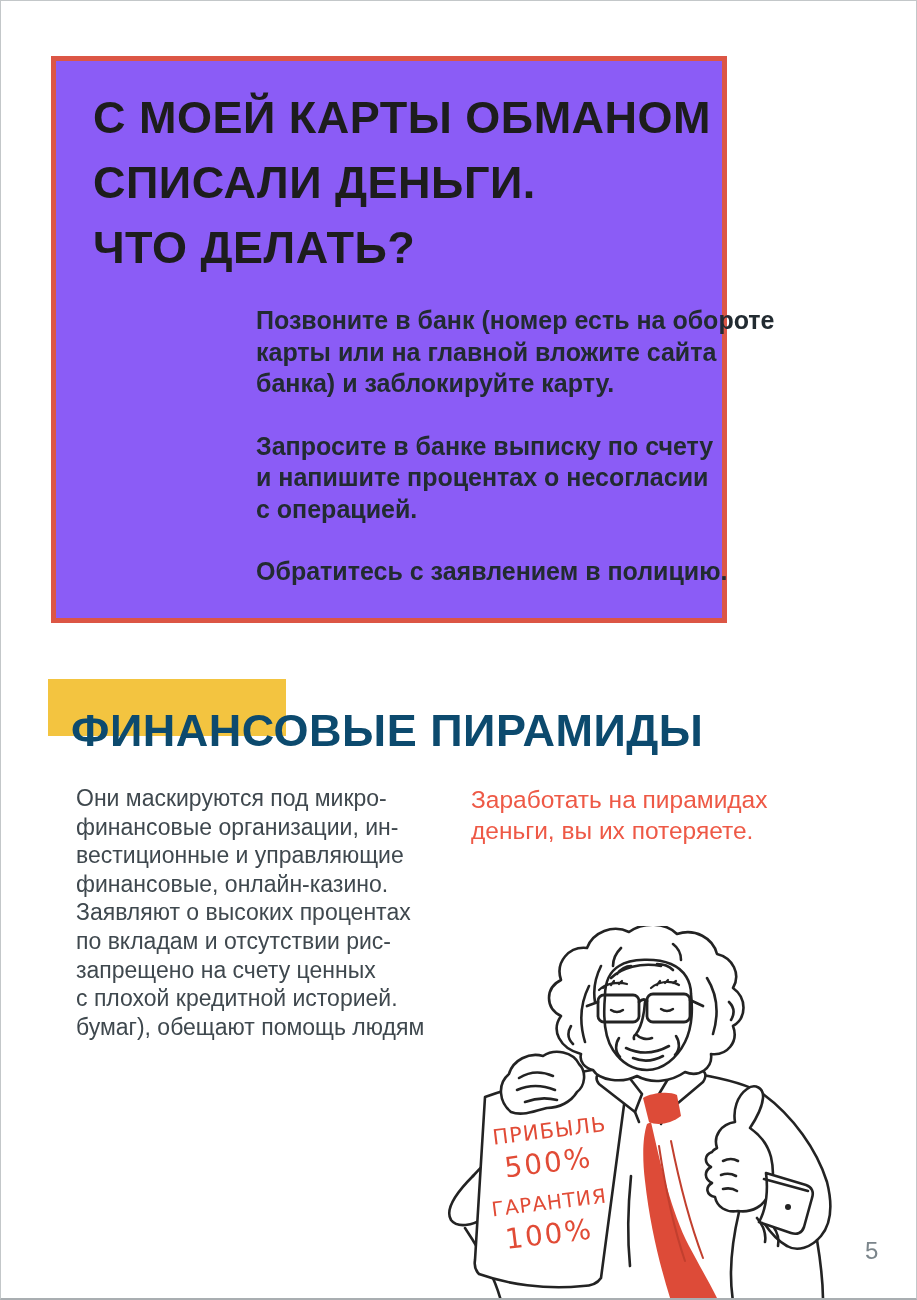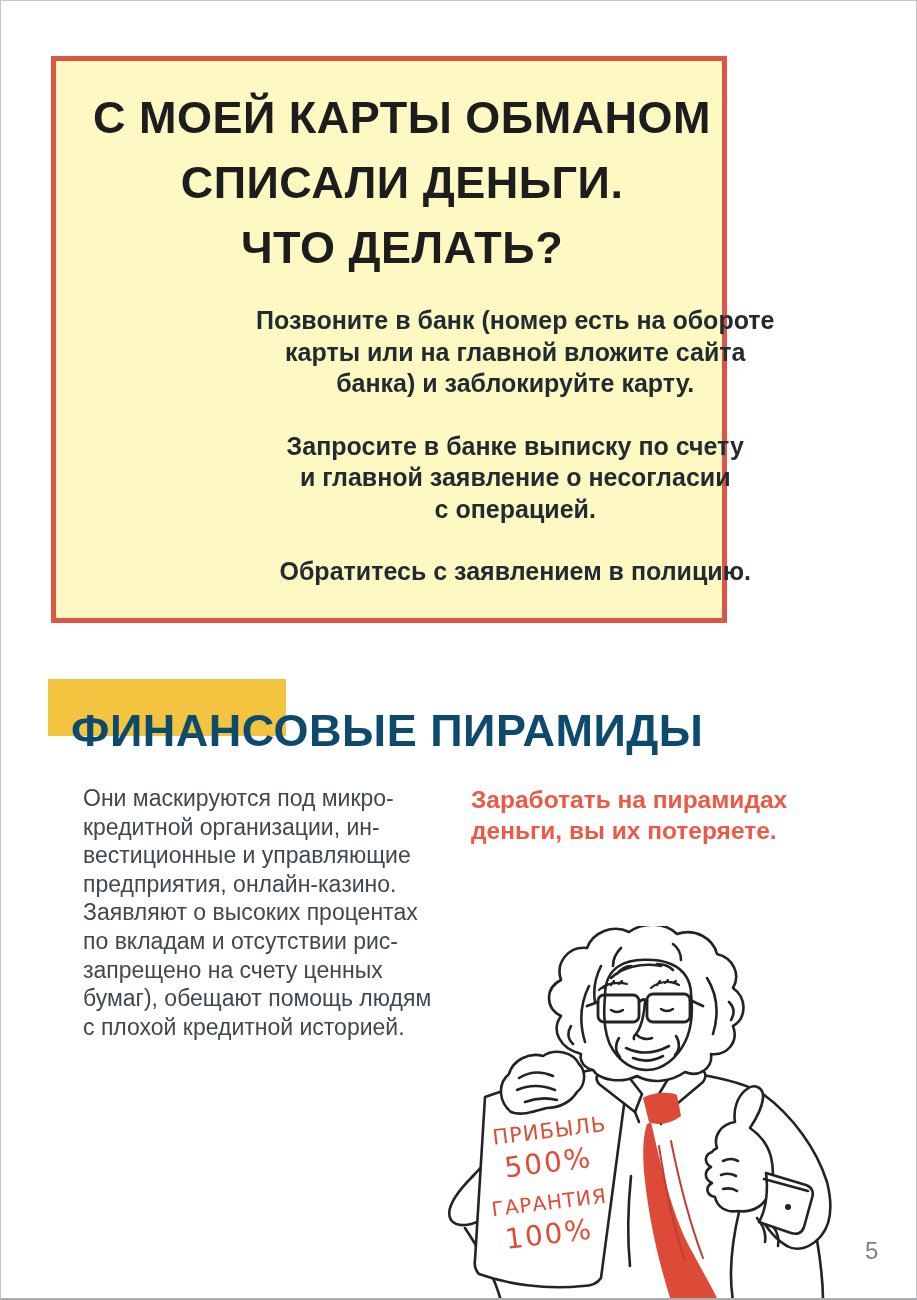--- a/index.html
+++ b/index.html
@@ -2,34 +2,34 @@
 <html><head>
 <meta charset="utf-8">
 <style>
   html,body{margin:0;padding:0;background:#fff;}
   body{width:917px;height:1300px;position:relative;font-family:"Liberation Sans",sans-serif;}
   .page{position:absolute;left:0;top:0;width:917px;height:1300px;box-sizing:border-box;
         background:#fff;border:1px solid #c3c7c9;border-bottom:2px solid #a9aeb1;overflow:hidden;}
 
   
   .alert-box{position:absolute;left:50px;top:55px;width:676px;height:567px;box-sizing:border-box;
-             border:5px solid #dc5645;background:#fef9c3;text-align:center;}
+             border:5px solid #dc5645;background:#8b5cf6;}
   .alert-title{position:absolute;left:37px;top:24px;margin:0;font-size:45px;font-weight:bold;
                color:#1d1d1d;line-height:65px;letter-spacing:.5px;white-space:nowrap;}
   .steps{position:absolute;left:192px;top:236px;}
   .step{margin:8px;font-size:25px;font-weight:600;color:#222b31;line-height:31.5px;white-space:nowrap;}
   .step + .step{margin-top:31px;}
   .ln{display:block;}
 
   
   .hl-rect{position:absolute;left:47px;top:678px;width:238px;height:57px;background:#f3c440;}
   .section-title{position:absolute;left:70px;top:704px;margin:0;font-size:45px;font-weight:bold;
                  color:#0c4a6e;letter-spacing:.5px;white-space:nowrap;}
-  .desc{position:absolute;left:82px;top:783px;font-size:23px;line-height:28.6px;color:#3f484e;white-space:nowrap;}
-  .warning{position:absolute;left:470px;top:783px;font-size:24.5px;line-height:31px;font-weight:bold;
+  .desc{position:absolute;left:75px;top:783px;font-size:23px;line-height:28.6px;color:#3f484e;white-space:nowrap;}
+  .warning{position:absolute;left:470px;top:783px;font-size:24.5px;line-height:31px;font-weight:normal;
            color:#ee5946;white-space:nowrap;}
 
   .illus{position:absolute;left:420px;top:925px;width:470px;height:372px;}
   .pagenum{position:absolute;left:864px;top:1236px;font-size:24px;color:#7b858b;z-index:5;}
 </style>
 </head>
 <body>
 
 <div class="page">
 
@@ -40,42 +40,42 @@
       <span class="ln">ЧТО ДЕЛАТЬ?</span>
     </h1>
     <div class="steps">
       <p class="step">
         <span class="ln">Позвоните в банк (номер есть на обороте</span>
         <span class="ln">карты или на главной вложите сайта</span>
         <span class="ln">банка) и заблокируйте карту.</span>
       </p>
       <p class="step">
         <span class="ln">Запросите в банке выписку по счету</span>
-        <span class="ln">и главной заявление о несогласии</span>
+        <span class="ln">и напишите процентах о несогласии</span>
         <span class="ln">с операцией.</span>
       </p>
       <p class="step">
         <span class="ln">Обратитесь с заявлением в полицию.</span>
       </p>
     </div>
   </section>
 
   <div class="hl-rect"></div>
   <h2 class="section-title">ФИНАНСОВЫЕ ПИРАМИДЫ</h2>
 
   <div class="desc">
     <span class="ln">Они маскируются под микро-</span>
-    <span class="ln">кредитной организации, ин-</span>
+    <span class="ln">финансовые организации, ин-</span>
     <span class="ln">вестиционные и управляющие</span>
-    <span class="ln">предприятия, онлайн-казино.</span>
+    <span class="ln">финансовые, онлайн-казино.</span>
     <span class="ln">Заявляют о высоких процентах</span>
     <span class="ln">по вкладам и отсутствии рис-</span>
     <span class="ln">запрещено на счету ценных</span>
+    <span class="ln">с плохой кредитной историей.</span>
     <span class="ln">бумаг), обещают помощь людям</span>
-    <span class="ln">с плохой кредитной историей.</span>
   </div>
 
   <div class="warning">
     <span class="ln">Заработать на пирамидах</span>
     <span class="ln">деньги, вы их потеряете.</span>
   </div>
 
   <svg class="illus" viewBox="0 0 470 372" fill="none" stroke="#232323" stroke-width="2.6" stroke-linecap="round" stroke-linejoin="round">
 
     <g>

